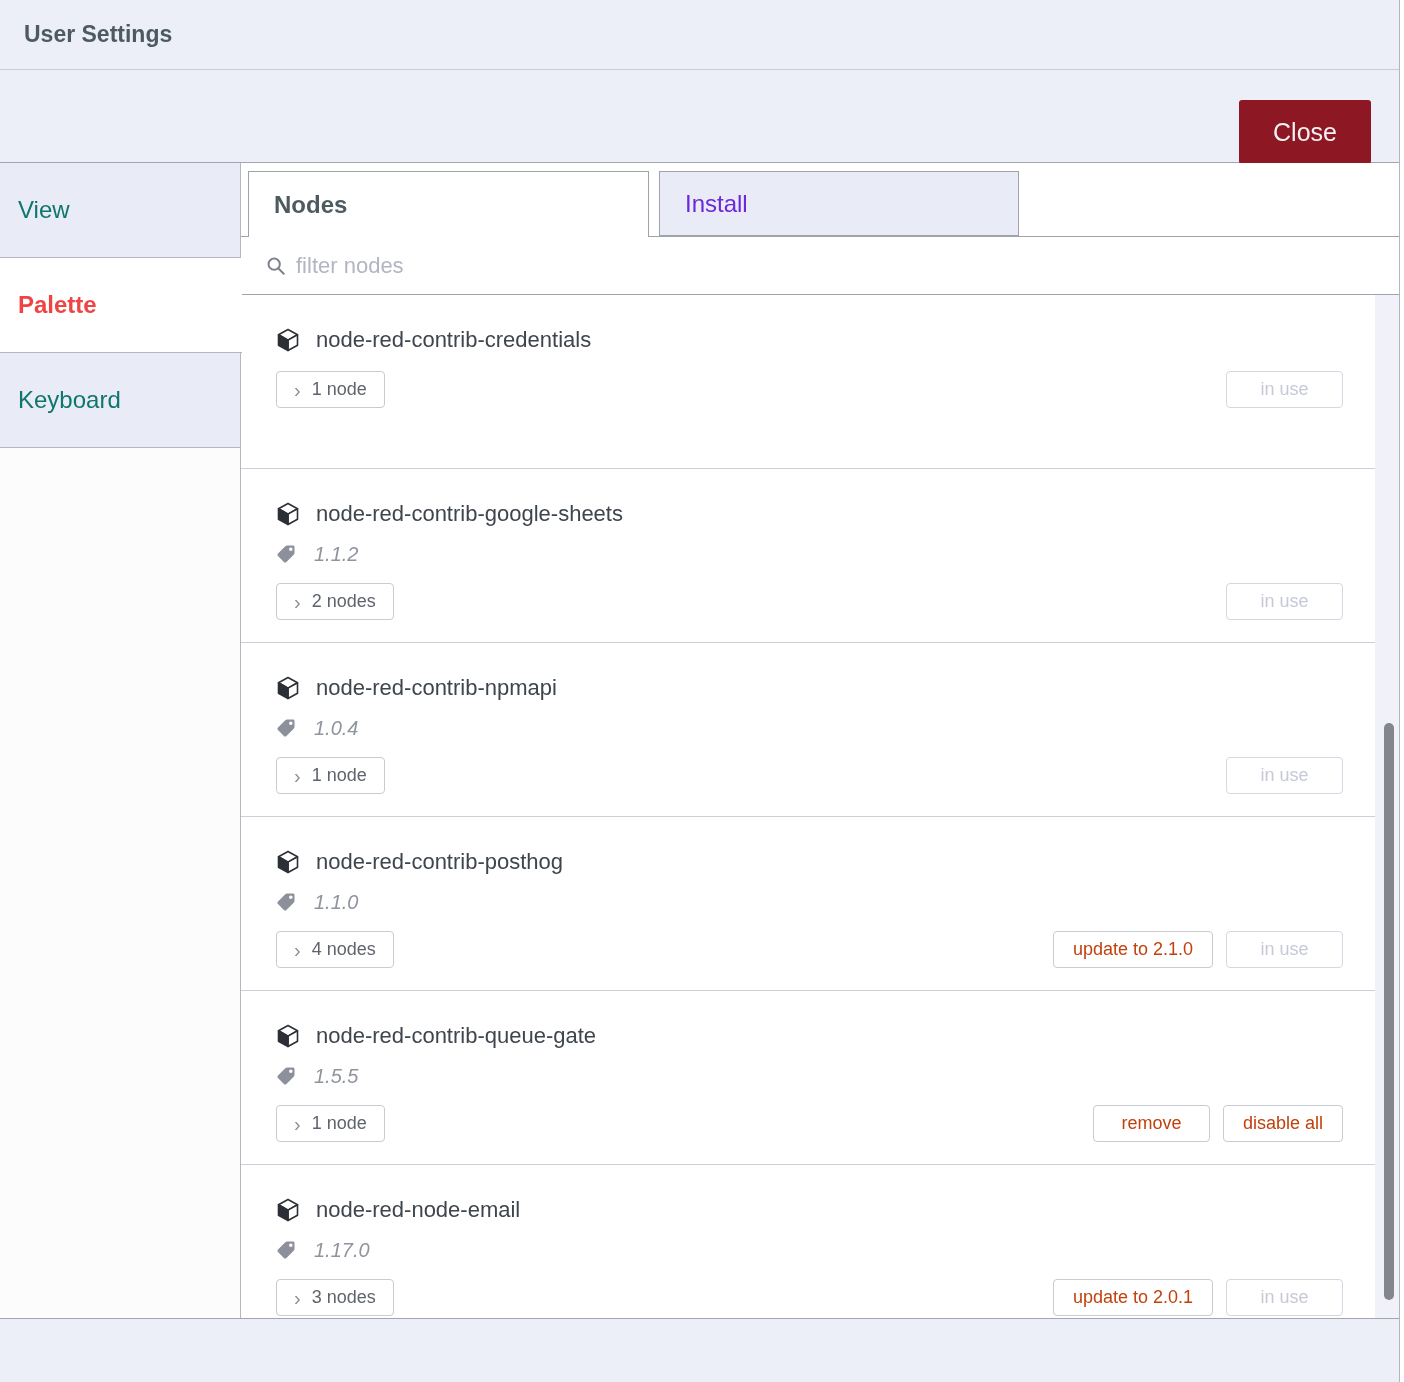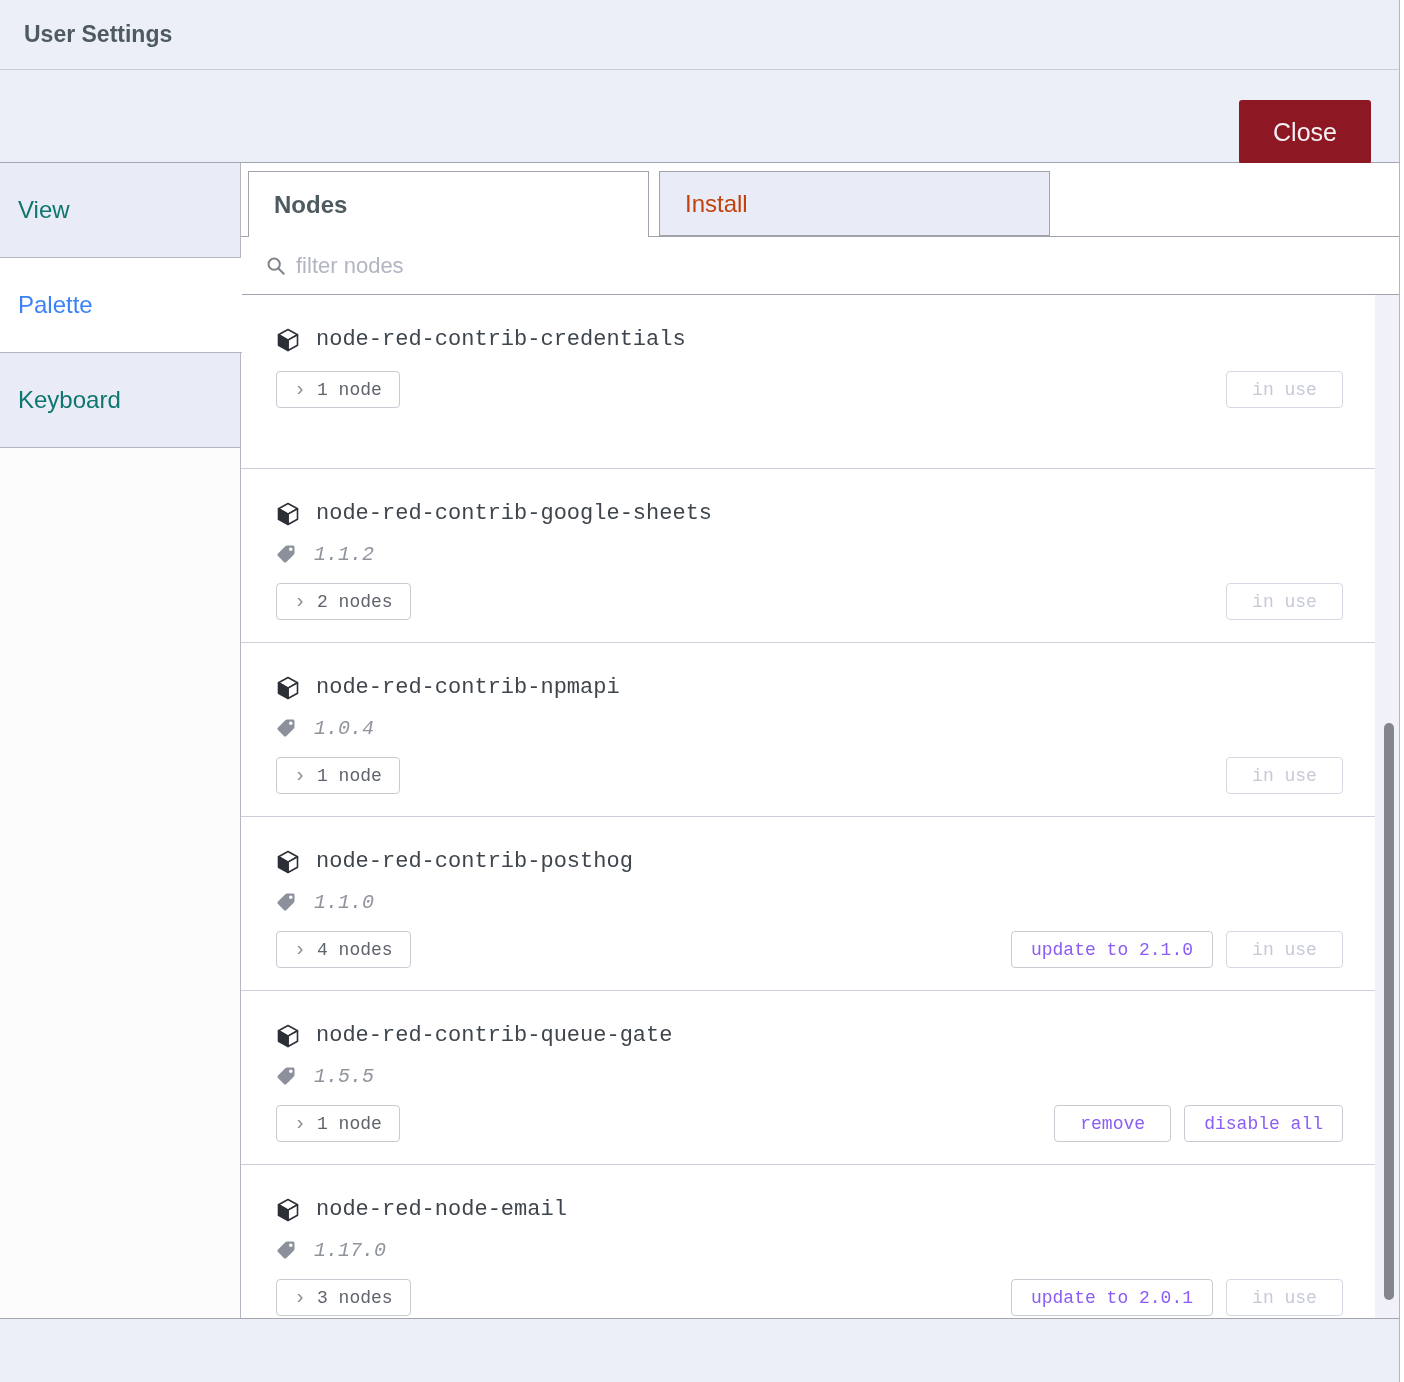--- a/index.html
+++ b/index.html
@@ -53,21 +53,21 @@
     height: 95px;
     display: flex; align-items: center;
     padding-left: 18px;
     font-size: 24px; color: #0f766e;
     background: #e9ebf6;
     border-bottom: 1px solid #b4b6c0;
     cursor: pointer;
   }
   .side-tab.active {
     background: #ffffff;
-    font-weight: normal; color: #3b82f6;
+    font-weight: bold; color: #ef4444;
     width: 242px; position: relative; z-index: 2;
   }
   
   .content { flex: 1 1 auto; display: flex; flex-direction: column; background: #fff; min-width: 0; }
   .tab-row {
     height: 74px; flex: 0 0 74px;
     display: flex; align-items: flex-end;
     border-bottom: 1px solid #a0a2ac;
     background: #fff;
   }
@@ -79,40 +79,40 @@
     border: 1px solid #a0a2ac;
     cursor: pointer;
   }
   .ptab.active {
     width: 401px; margin-left: 7px;
     background: #ffffff; font-weight: bold; color: #4d5a60;
     border-bottom: none; margin-bottom: -1px; height: 66px;
     position: relative; z-index: 2;
   }
   .ptab.inactive {
-    width: 391px; margin-left: 10px;
-    background: #e9ebf6; color: #c2410c;
+    width: 360px; margin-left: 10px;
+    background: #e9ebf6; color: #6d28d9;
   }
   .search-row {
     height: 58px; flex: 0 0 58px;
     display: flex; align-items: center;
     padding-left: 25px;
     border-bottom: 1px solid #a0a2ac;
     background: #fff;
   }
   .search-row svg { flex: 0 0 auto; margin-right: 10px; }
   .search-input {
     border: none; outline: none; background: transparent;
     font-family: inherit; font-size: 22px; color: #555;
     width: 600px;
   }
   .search-input::placeholder { color: #b2b5c2; opacity: 1; }
   
   .scroll-area { flex: 1 1 auto; position: relative; overflow: hidden; background: #fff; }
-  .pkg-list { width: calc(100% - 24px); font-family: Liberation Mono, monospace; }
+  .pkg-list { width: calc(100% - 24px); }
   .pkg-item {
     height: 174px;
     padding: 30px 0 0 35px;
     border-bottom: 1px solid #cdcfd8;
   }
   .pkg-name-row { display: flex; align-items: center; height: 30px; }
   .pkg-name-row svg { margin-right: 16px; }
   .pkg-name { font-size: 22px; color: #3e454c; line-height: 30px; }
   .pkg-version-row { display: flex; align-items: center; height: 26px; margin-top: 12px; }
   .pkg-version-row svg { margin-right: 18px; }
@@ -129,21 +129,21 @@
     font-family: inherit; font-size: 18px; color: #5f646c;
     cursor: pointer;
   }
   .count-btn .chev {
     font-size: 20px; line-height: 18px; color: #8b9097; margin-right: 11px;
   }
   .pkg-actions { display: flex; gap: 13px; }
   .pkg-btn {
     background: #fff; border: 1px solid #c9cbd3; border-radius: 4px;
     height: 37px; padding: 7px 19px; min-width: 117px;
-    font-family: inherit; font-size: 18px; color: #8b5cf6;
+    font-family: inherit; font-size: 18px; color: #c2410c;
     cursor: pointer; text-align: center;
   }
   .pkg-btn.disabled { color: #c7cad6; border-color: #d6d8e1; }
   
   .scroll-gutter {
     position: absolute; top: 0; right: 0; bottom: 0; width: 24px;
     background: #f1f2f9; z-index: 3;
   }
   .scroll-thumb {
     position: absolute; left: 9px; top: 428px;

